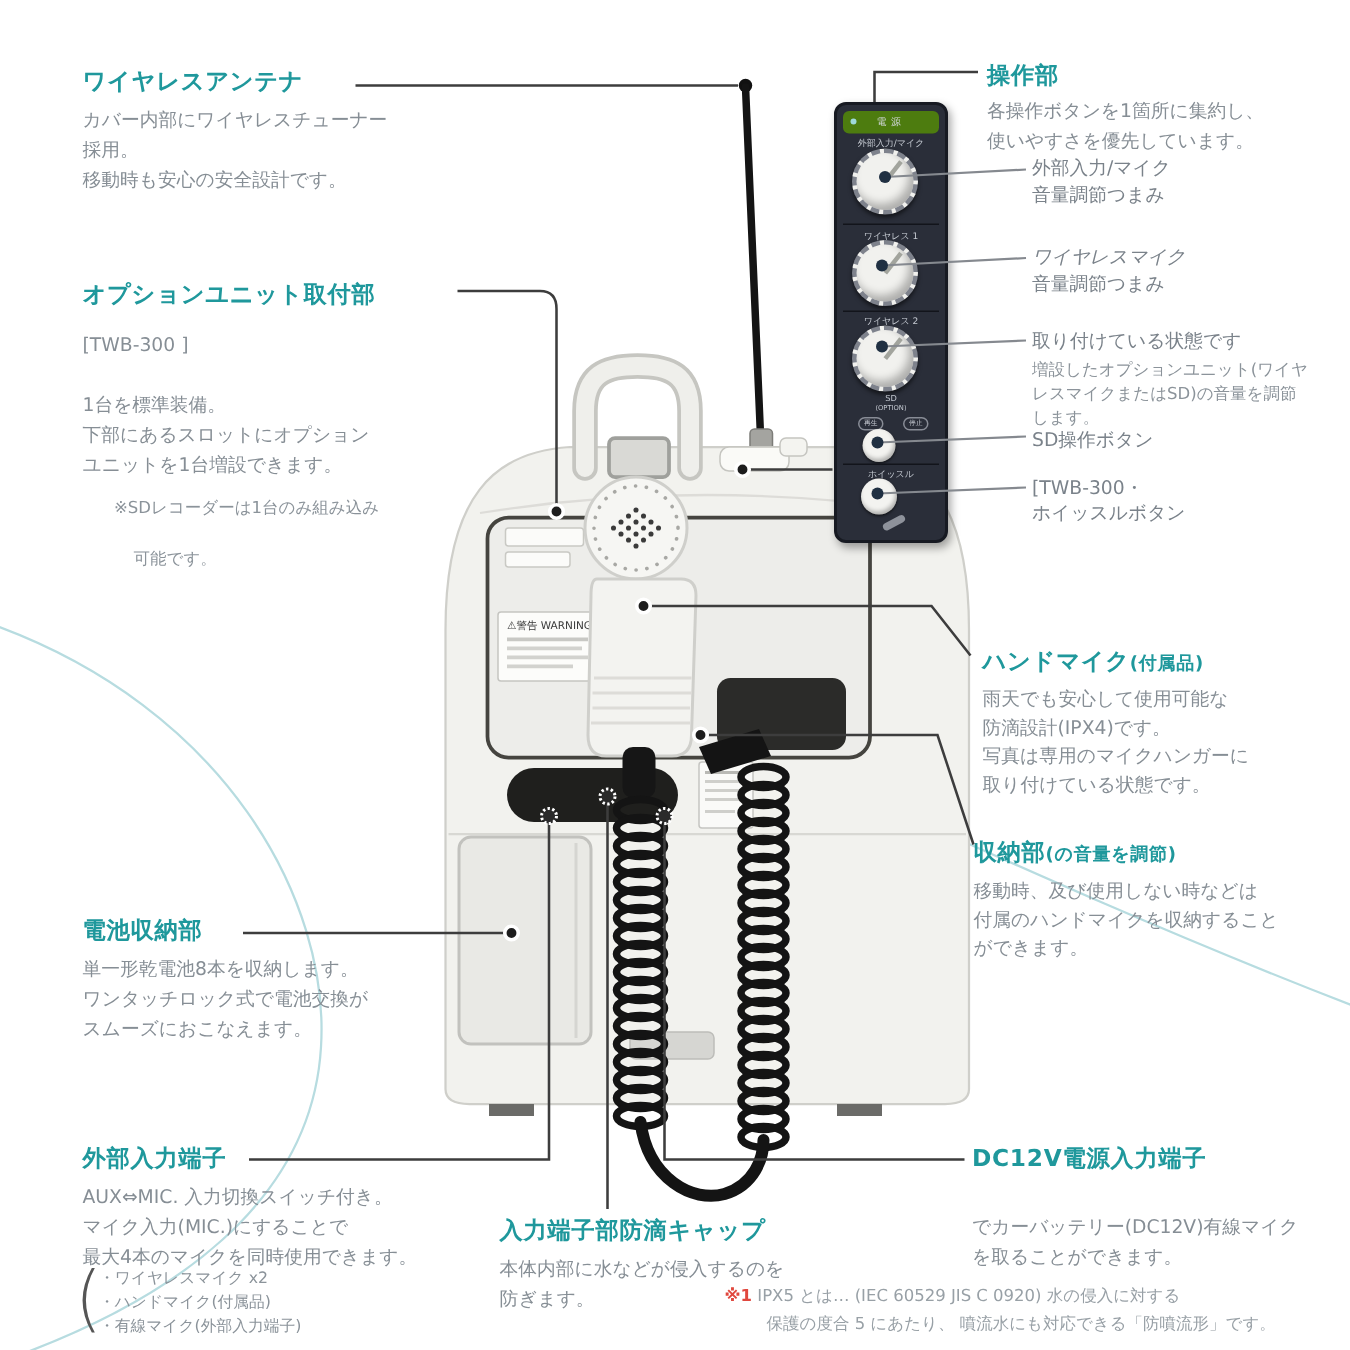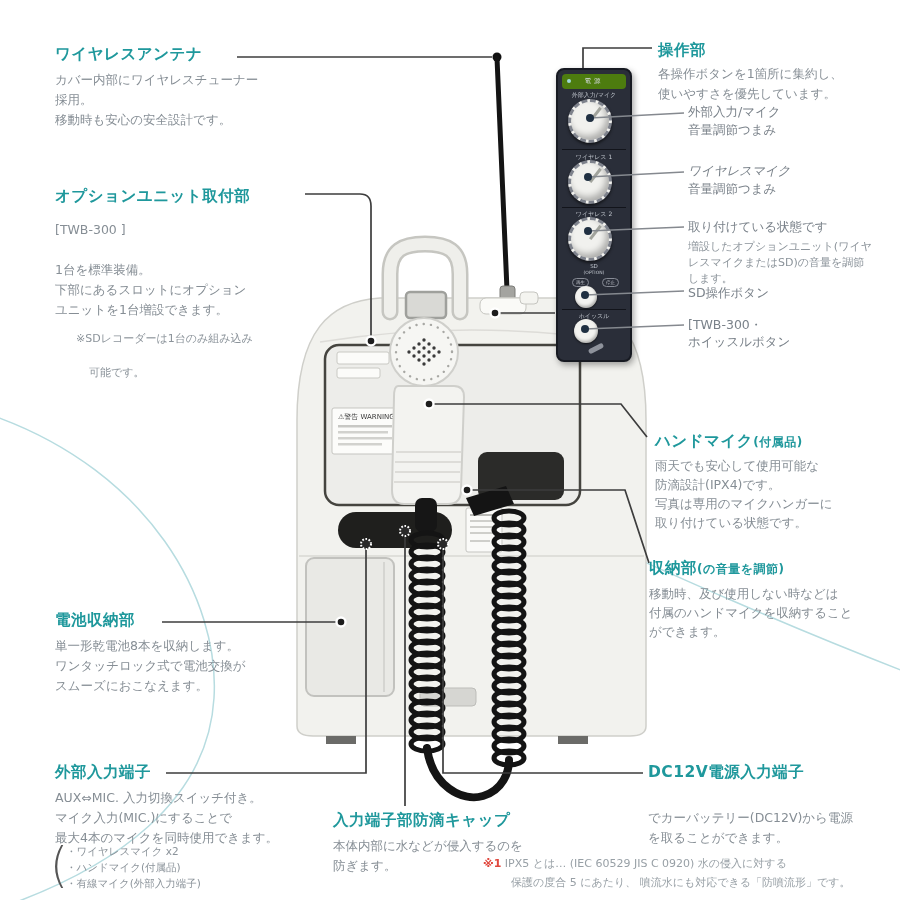--- a/index.html
+++ b/index.html
@@ -289,20 +289,20 @@
     <div class="abs" style="left:50px;top:838px;font-size:46px;font-weight:300;color:#555;transform:scaleY(1.05);">(</div>
     <div class="abs t-tiny" style="left:66px;top:845px;">・ワイヤレスマイク x2</div>
     <div class="abs t-tiny" style="left:66px;top:861px;">・ハンドマイク(付属品)</div>
     <div class="abs t-tiny" style="left:66px;top:877px;">・有線マイク(外部入力端子)</div>
 
     <div class="abs sec-title" style="left:333px;top:810px;">入力端子部防滴キャップ</div>
     <div class="abs t-line" style="left:333px;top:838px;">本体内部に水などが侵入するのを</div>
     <div class="abs t-line" style="left:333px;top:858px;">防ぎます。</div>
 
     <div class="abs sec-title" style="left:648px;top:762px;">DC12V電源入力端子</div>
-    <div class="abs t-line" style="left:648px;top:810px;">でカーバッテリー(DC12V)から電源</div>
+    <div class="abs t-line" style="left:648px;top:810px;">でカーバッテリー(DC12V)有線マイク</div>
     <div class="abs t-line" style="left:648px;top:830px;">を取ることができます。</div>
 
     <div class="abs foot" style="left:483px;top:856px;"><span class="mark">※1</span> <span>IPX5 とは… (IEC 60529 JIS C 0920) 水の侵入に対する</span></div>
     <div class="abs foot" style="left:511px;top:875px;">保護の度合 5 にあたり、 噴流水にも対応できる「防噴流形」です。</div>
   </div>
 
 </div>
 
 </body></html>

